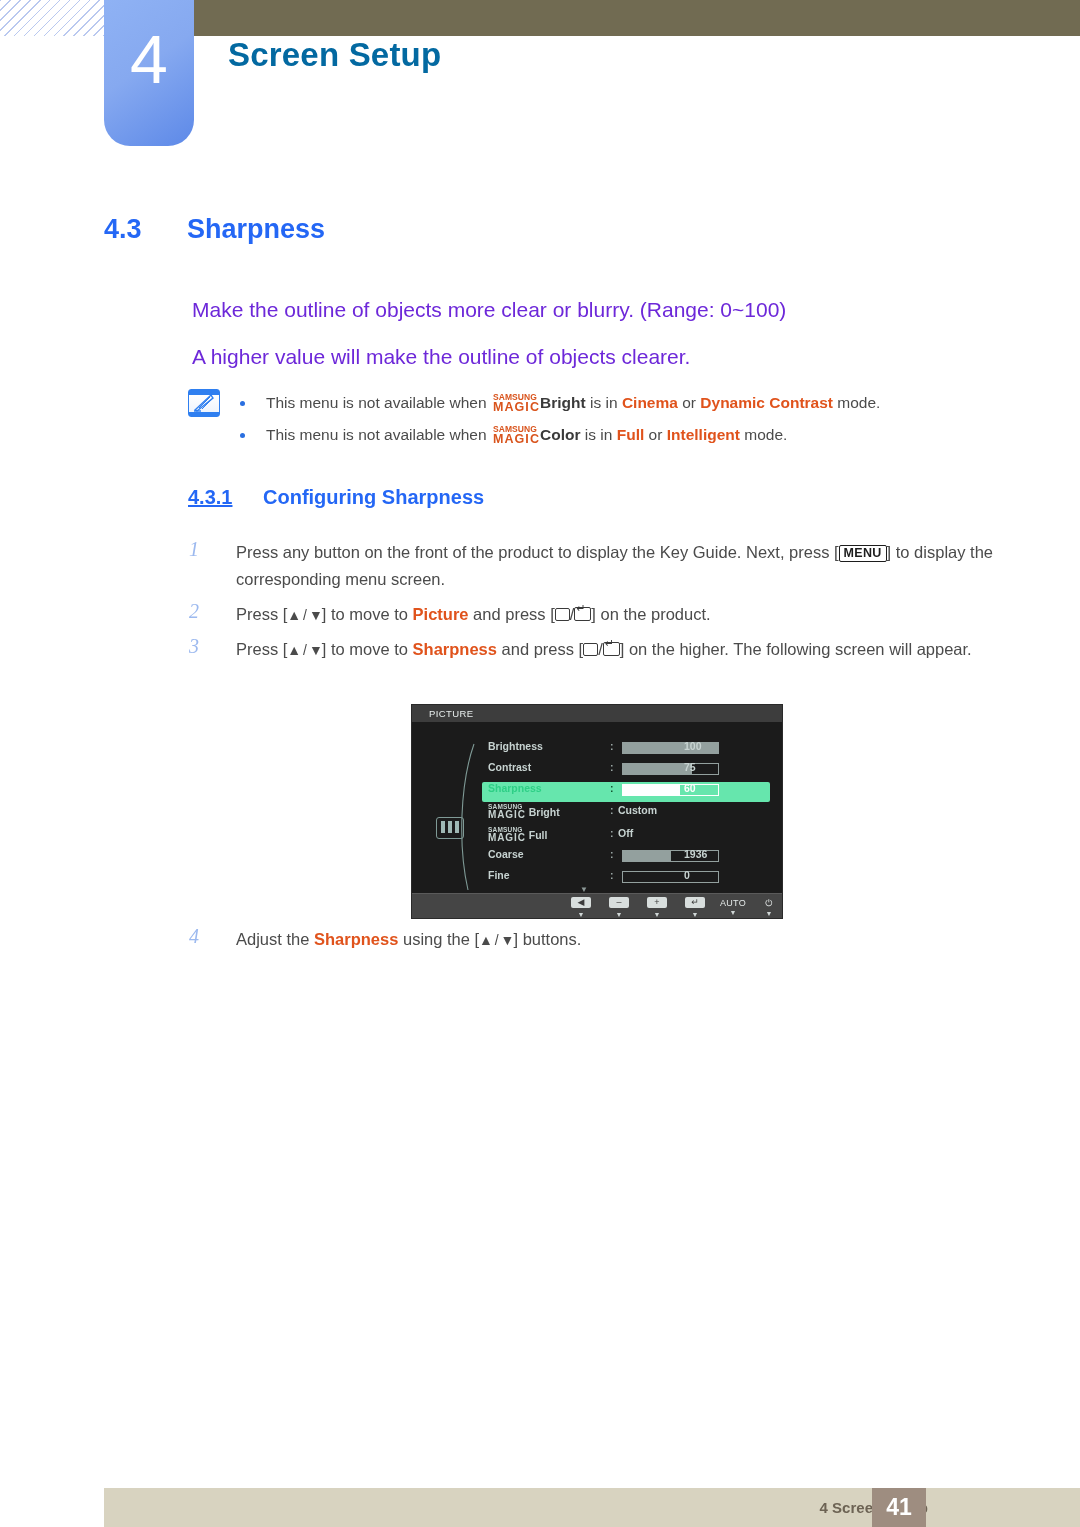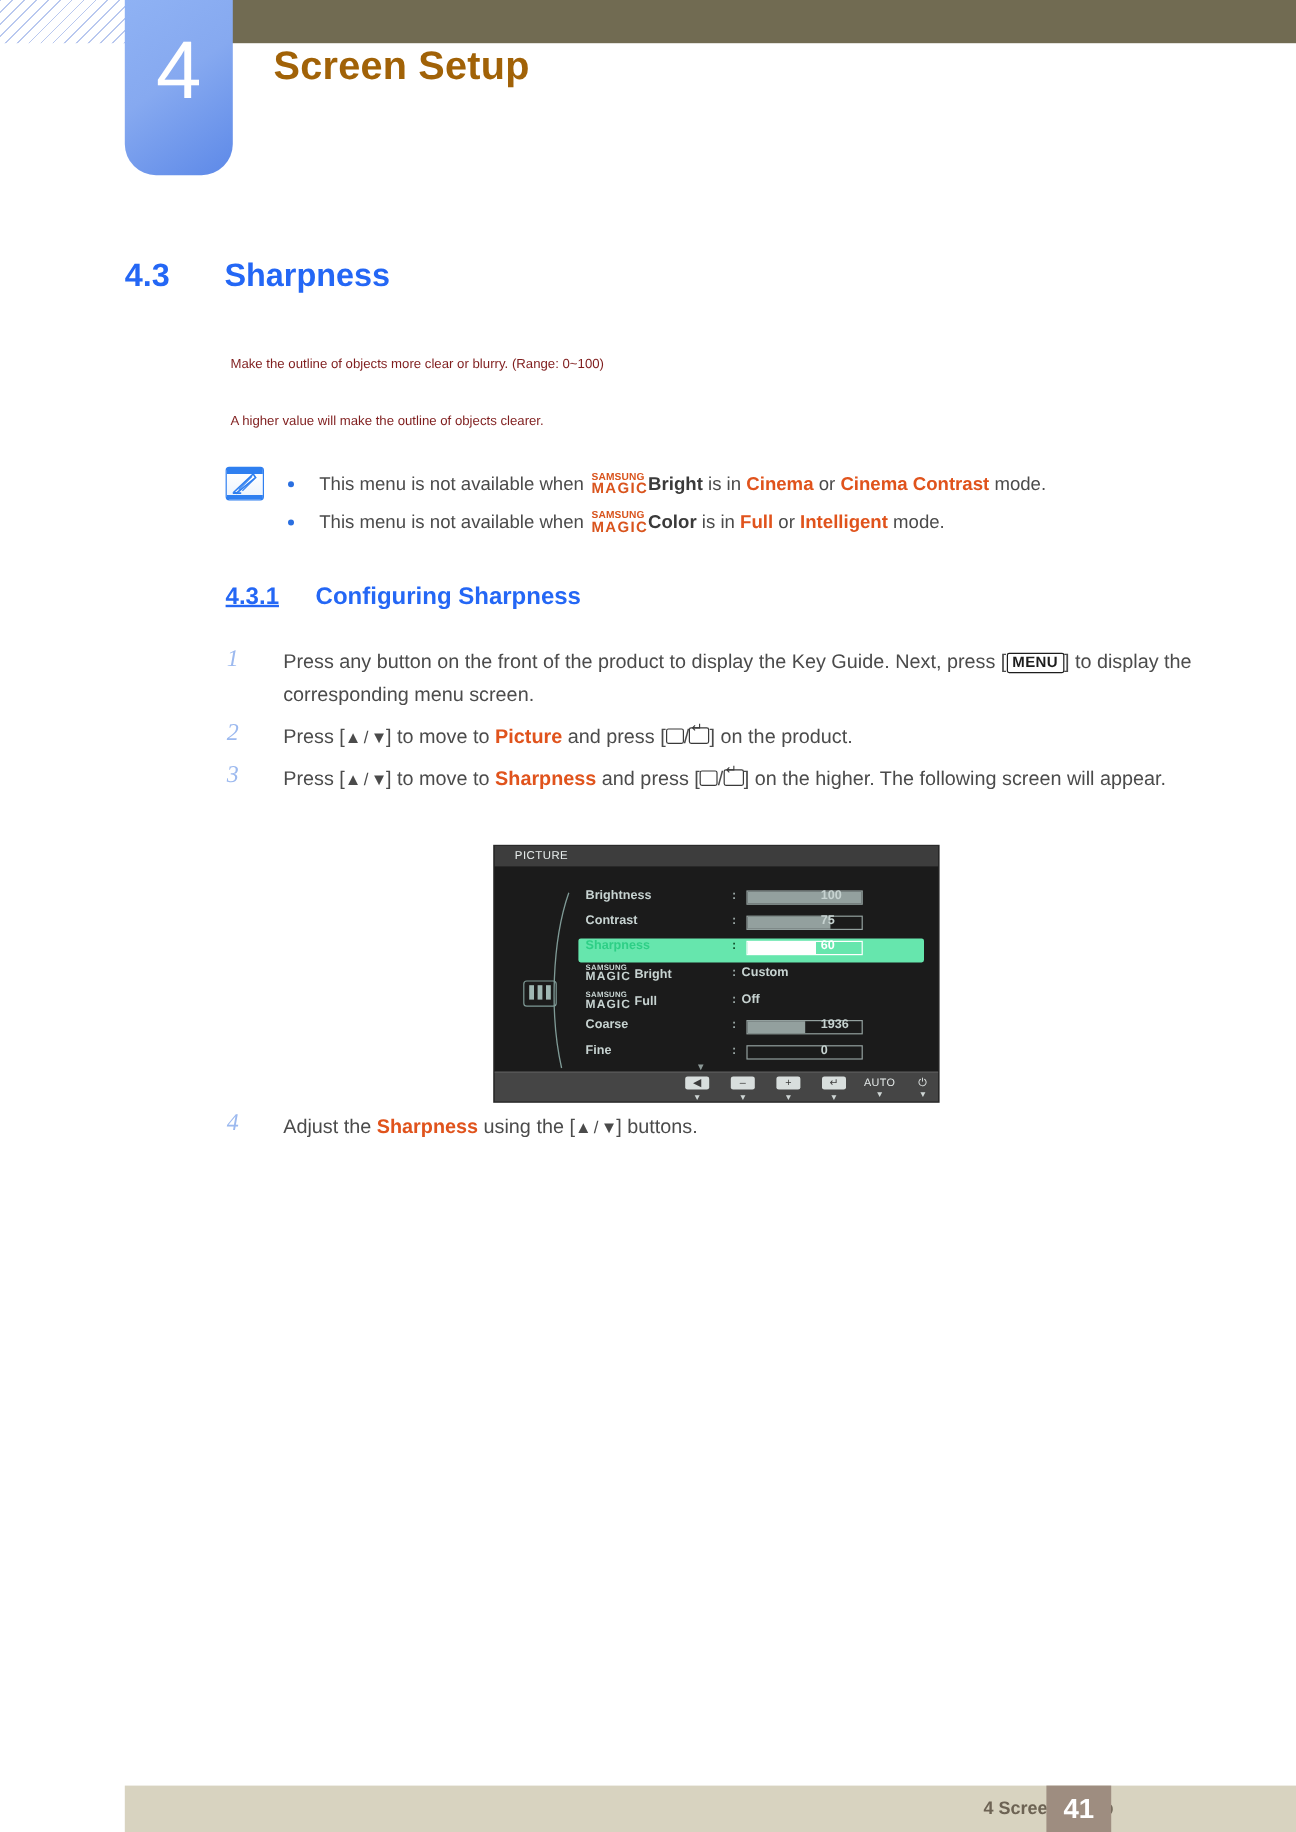--- a/index.html
+++ b/index.html
@@ -27,33 +27,33 @@
   .chapbox{
     position:absolute;left:104px;top:0;width:90px;height:146px;
     background:linear-gradient(145deg,#8fb2f4 0%,#86a9f0 45%,#5d89e8 100%);
     border-bottom-left-radius:26px;border-bottom-right-radius:26px;
     color:#ffffff;
     font-size:68px;line-height:118px;font-weight:400;
     text-align:center;
   }
   .chaptitle{
     position:absolute;left:228px;top:36px;
-    font-size:33px;font-weight:bold;color:#a16207;
+    font-size:33px;font-weight:bold;color:#0369a1;
     letter-spacing:.2px;
   }
 
   .h2{
     position:absolute;left:104px;top:214px;width:900px;
     font-size:27px;font-weight:bold;color:#2467f5;
   }
   .h2 .num{display:inline-block;width:83px;}
 
   .para{
     position:absolute;left:192px;
-    font-size:11px;color:#7f1d1d;white-space:nowrap;
+    font-size:21px;color:#6d28d9;white-space:nowrap;
   }
   .p1{top:298px;}
   .p2{top:345px;}
 
   
   .note-icon{
     position:absolute;left:188px;top:389px;width:32px;height:28px;
     border-radius:3px;
     background:linear-gradient(180deg,#2f7ff0 0%,#2f7ff0 18%,#ffffff 18%,#eef4fd 86%,#2f7ff0 86%,#2f7ff0 100%);
     border:1px solid #2f7ff0;box-sizing:border-box;
@@ -228,21 +228,21 @@
 
 <div class="note-icon">
   <svg width="22" height="20" viewBox="0 0 22 20">
     <path d="M2 17 L18 2 L20 5 L4 18 Z" fill="none" stroke="#2f7ff0" stroke-width="1.4"></path>
     <path d="M6 15 L17 4 M9 16 L19 6" stroke="#2f7ff0" stroke-width="1"></path>
     <path d="M1 18 L8 18" stroke="#2f7ff0" stroke-width="1.4"></path>
   </svg>
 </div>
 
 <div class="noteline n1">
-  <span class="bullet"><i></i></span><span>This menu is not available when</span>&nbsp;<span class="sm"><span class="s1">SAMSUNG</span><span class="s2">MAGIC</span></span><span class="kdark">Bright</span>&nbsp;<span>is in</span>&nbsp;<span class="kor">Cinema</span>&nbsp;<span>or</span>&nbsp;<span class="kor">Cinema Contrast</span>&nbsp;<span>mode.</span>
+  <span class="bullet"><i></i></span><span>This menu is not available when</span>&nbsp;<span class="sm"><span class="s1">SAMSUNG</span><span class="s2">MAGIC</span></span><span class="kdark">Bright</span>&nbsp;<span>is in</span>&nbsp;<span class="kor">Cinema</span>&nbsp;<span>or</span>&nbsp;<span class="kor">Dynamic Contrast</span>&nbsp;<span>mode.</span>
 </div>
 
 <div class="noteline n2">
   <span class="bullet"><i></i></span><span>This menu is not available when</span>&nbsp;<span class="sm"><span class="s1">SAMSUNG</span><span class="s2">MAGIC</span></span><span class="kdark">Color</span>&nbsp;<span>is in</span>&nbsp;<span class="kor">Full</span>&nbsp;<span>or</span>&nbsp;<span class="kor">Intelligent</span>&nbsp;<span>mode.</span>
 </div>
 
 <div class="h3">
   <span class="num">4.3.1</span><span>Configuring Sharpness</span>
 </div>
 

